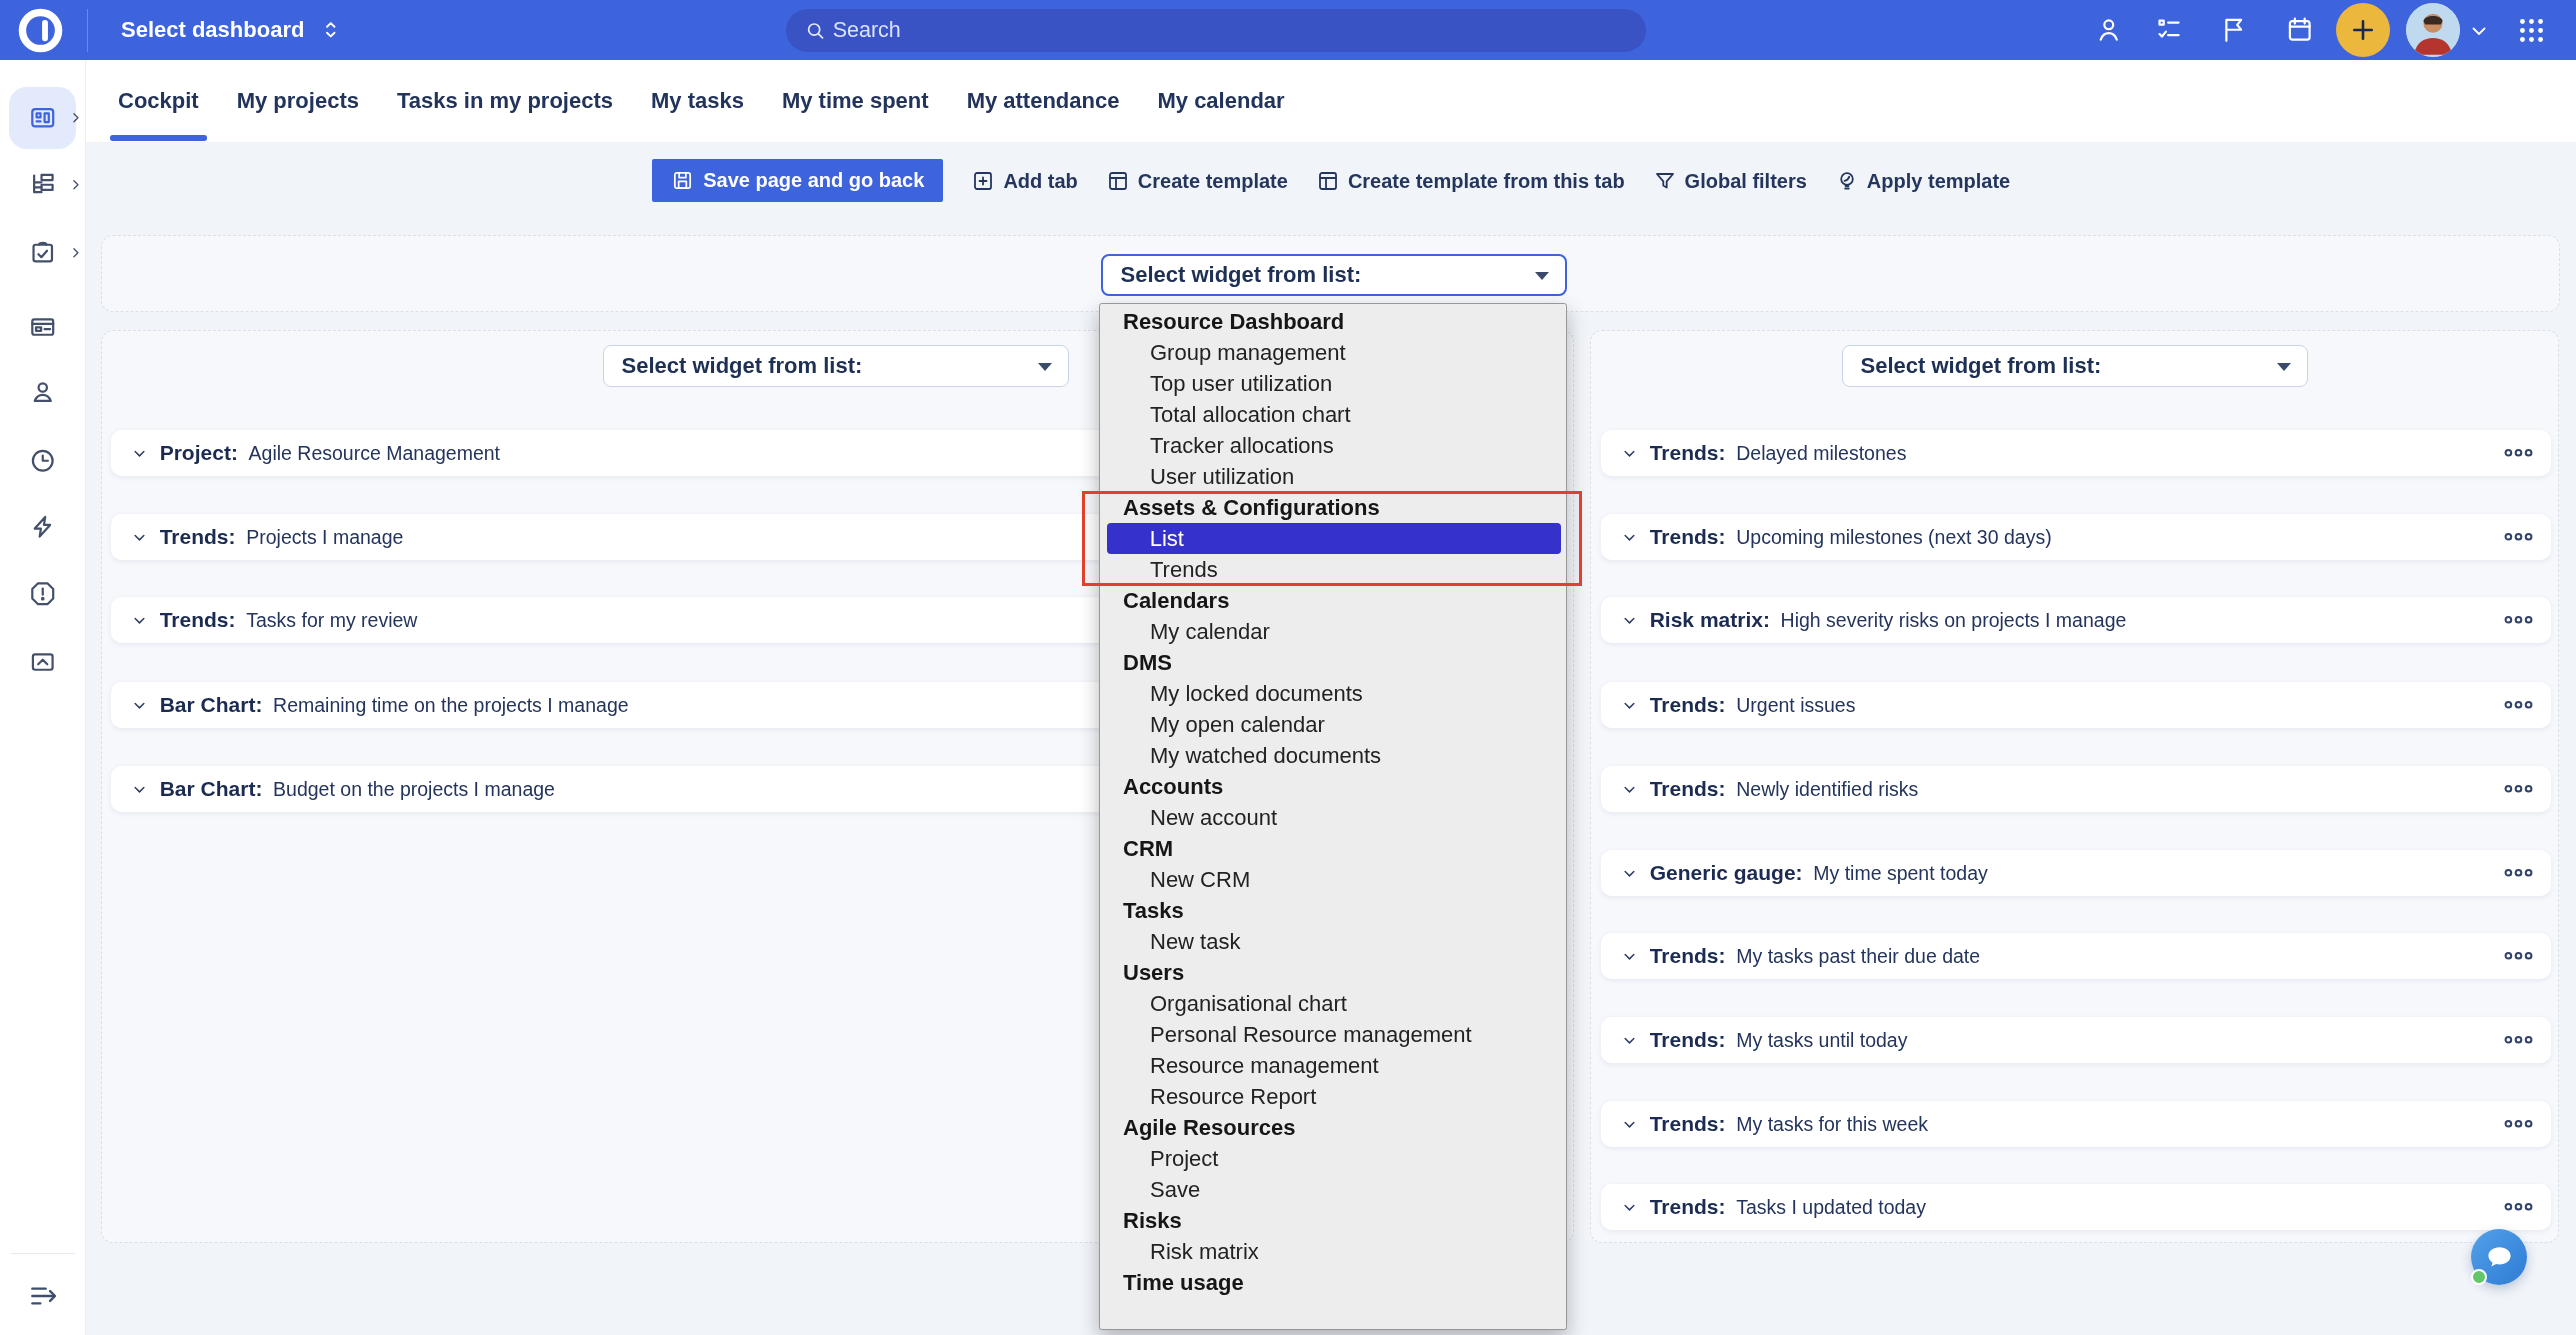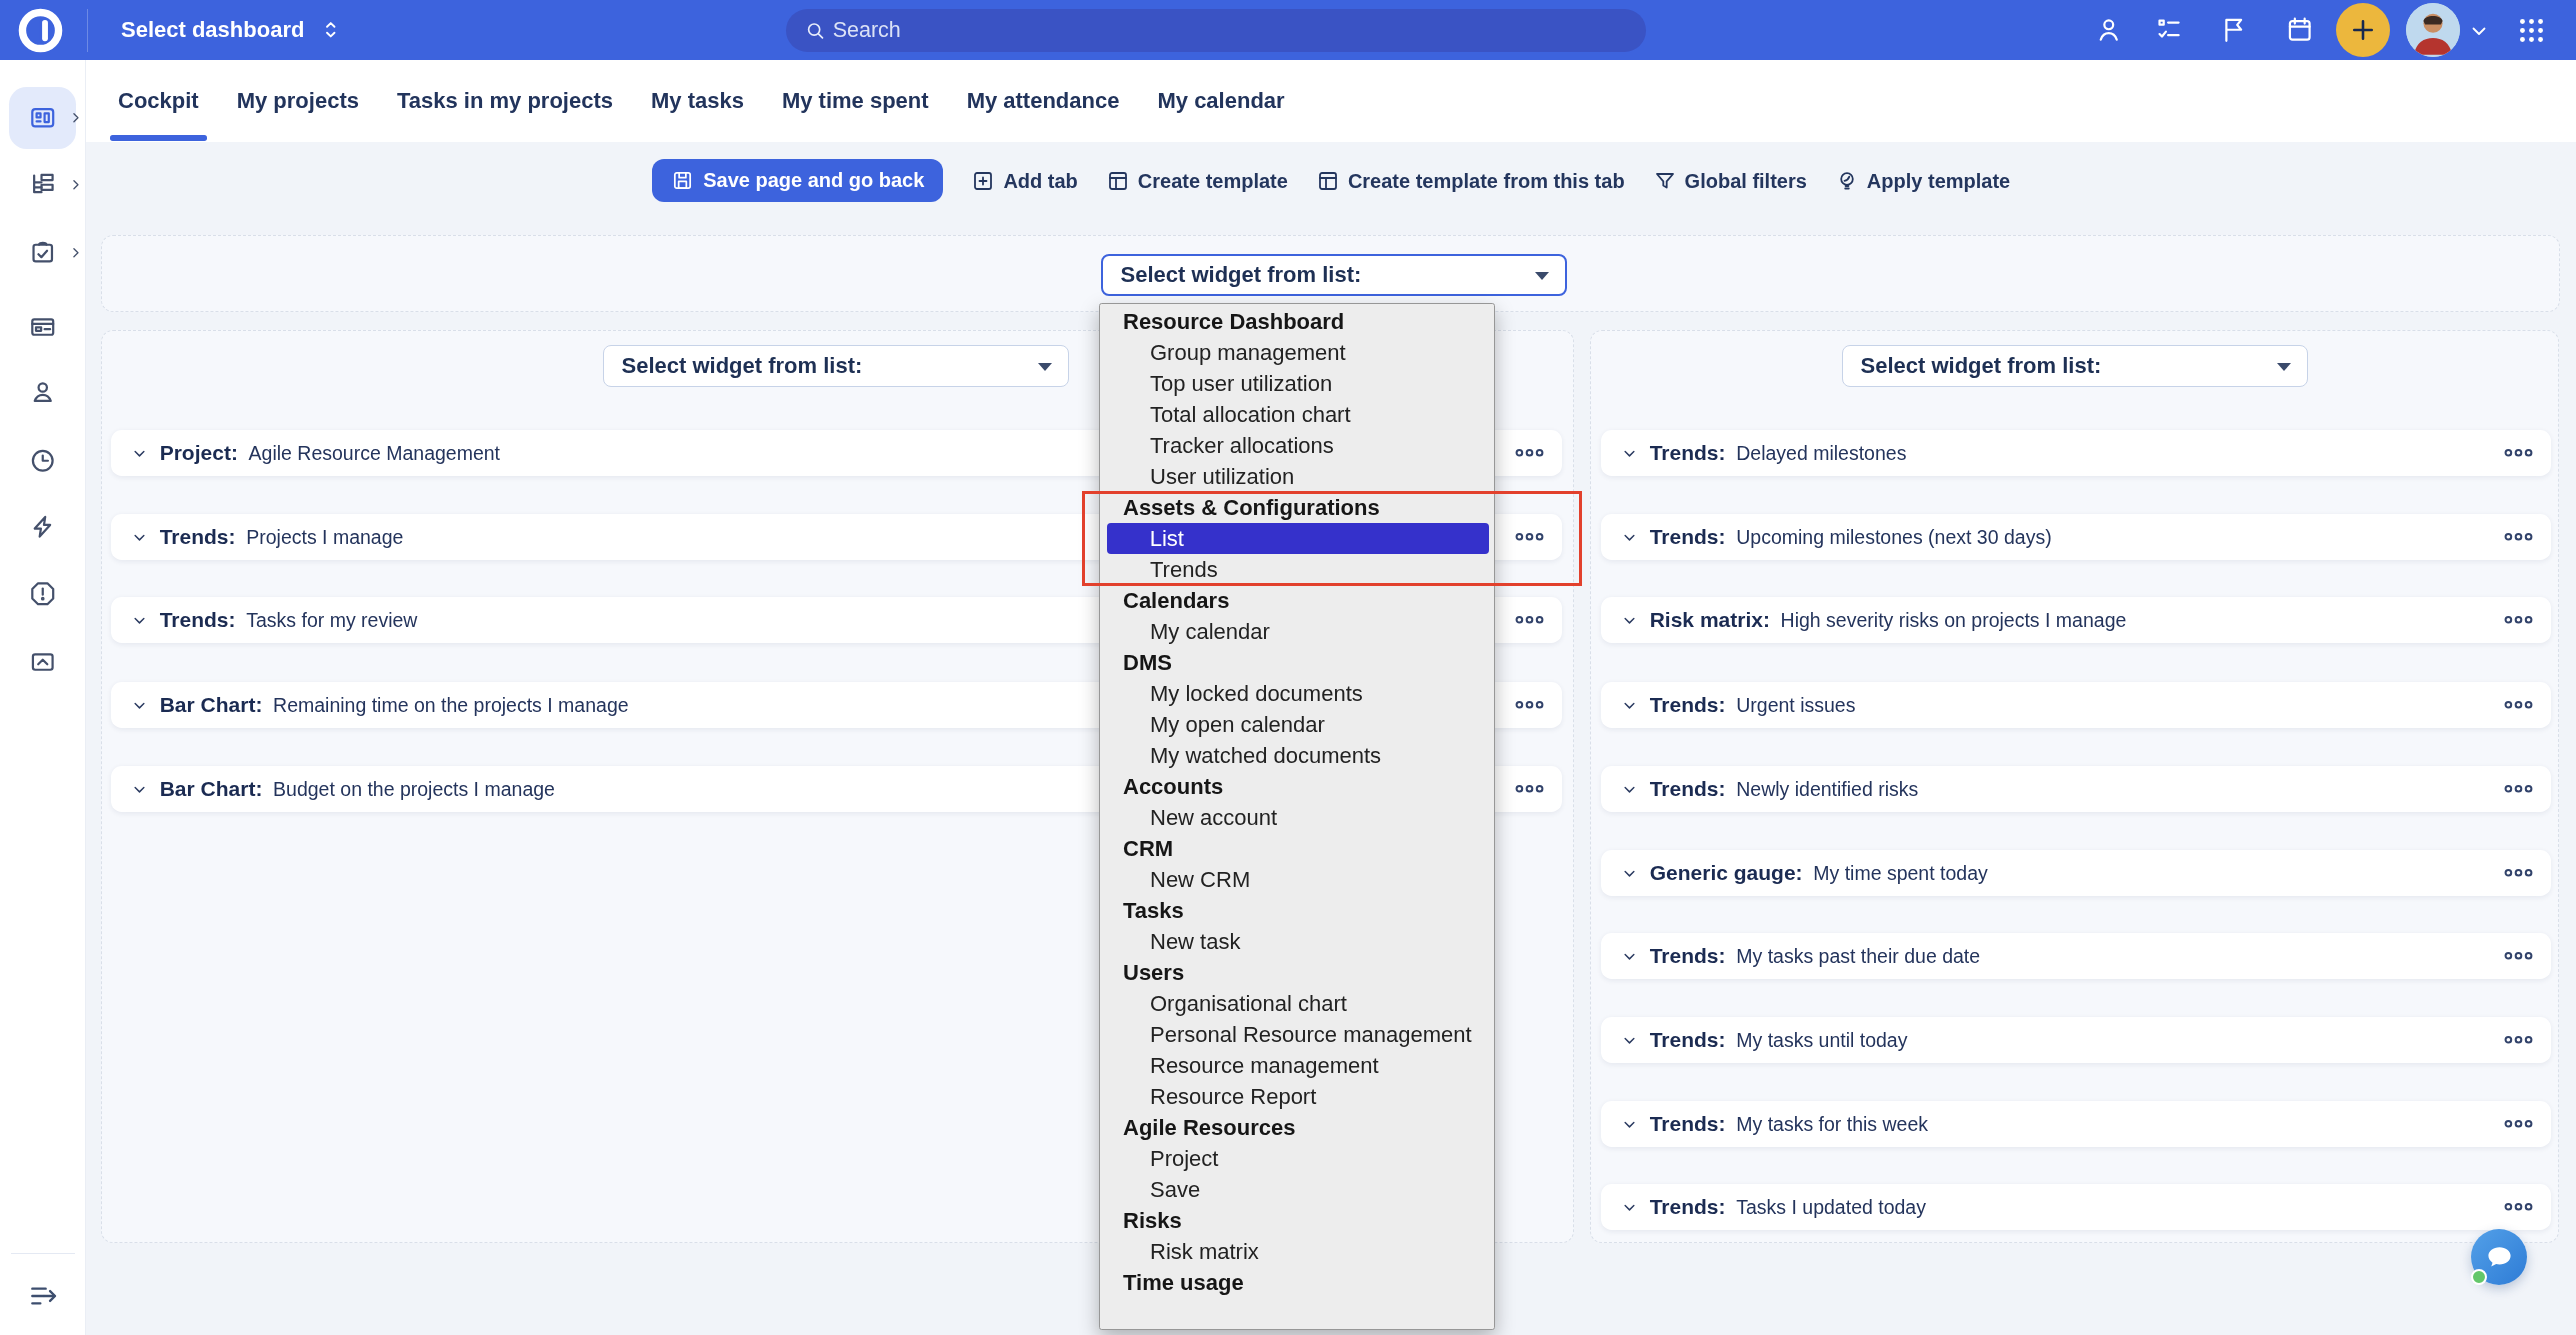--- a/index.html
+++ b/index.html
@@ -40,21 +40,21 @@
   .tabbar{position:absolute;left:86px;top:60px;width:2490px;height:82px;background:#fff;z-index:60}
   .tabs{display:flex;align-items:center;height:82px;padding-left:32px;gap:38px}
   .tab{position:relative;font-size:22px;font-weight:600;color:var(--navy);line-height:82px;height:82px;cursor:pointer;white-space:nowrap}
   .tab.active::after{content:"";position:absolute;left:-8px;right:-8px;bottom:1.3px;height:5.4px;border-radius:2.7px;background:var(--accent)}
 
   
   .content{position:absolute;left:86px;top:142px;width:2490px;height:1193px;background:var(--page-bg)}
 
   
   .toolbar{position:absolute;left:86px;top:159px;width:2490px;height:43px;display:flex;justify-content:center;align-items:center;gap:28px;z-index:20}
-  .save-btn{height:43px;border-radius:12px;background:var(--accent);color:#fff;display:flex;align-items:center;gap:9.4px;padding:0 19px;font-size:20px;font-weight:700;cursor:pointer;border:none;font-family:inherit}
+  .save-btn{height:43px;border-radius:2px;background:var(--accent);color:#fff;display:flex;align-items:center;gap:9.4px;padding:0 19px;font-size:20px;font-weight:700;cursor:pointer;border:none;font-family:inherit}
   .save-btn .icon{width:23px;height:23px;color:#fff}
   .tool-item{display:flex;align-items:flex-end;gap:8px;font-size:20px;font-weight:700;color:#24365E;cursor:pointer;white-space:nowrap}
   .tool-item .icon{width:24px;height:24px;color:#24365E}
 
   
   .zone{position:absolute;border:1.3px dashed var(--dash);border-radius:12px;background:var(--zone-bg)}
   .zone-top{left:101px;top:235px;width:2459px;height:77px}
   .zone-left{left:101px;top:330px;width:1473px;height:913px}
   .zone-right{left:1590px;top:330px;width:969px;height:913px}
 
@@ -68,21 +68,21 @@
   
   .wrow{position:absolute;height:46px;background:#fff;border-radius:10.7px;box-shadow:0 1.3px 5.4px rgba(25,45,90,.07);display:flex;align-items:center;gap:10.7px;padding:0 19px;cursor:grab;z-index:5}
   .wrow .chev{width:19px;height:19px;color:#2A3A60;flex:none;cursor:pointer}
   .wrow .wtype{font-size:21px;font-weight:700;color:var(--navy-strong);white-space:nowrap}
   .wrow .wtitle{font-size:19.5px;font-weight:400;color:#24345C;white-space:nowrap}
   .wrow .dots{position:absolute;right:17.5px;top:50%;margin-top:-8.7px;width:31px;height:17.5px;color:#32436B;cursor:pointer}
   .wrow.lcol{left:111px;width:1451px}
   .wrow.rcol{left:1601px;width:950px}
 
   
-  .dd-panel{position:absolute;left:1099px;top:303px;width:396px;height:1027px;background:#EDEDED;border:0.7px solid #979797;border-radius:2.7px;box-shadow:0 8px 20px rgba(0,0,0,.28);z-index:50;padding-top:2px;overflow:hidden}
+  .dd-panel{position:absolute;left:1099px;top:303px;width:468px;height:1027px;background:#EDEDED;border:0.7px solid #979797;border-radius:2.7px;box-shadow:0 8px 20px rgba(0,0,0,.28);z-index:50;padding-top:2px;overflow:hidden}
   .dd-row{height:31px;line-height:31px;font-size:22px;color:#222;white-space:nowrap;cursor:pointer}
   .dd-row.group{padding-left:23px;font-weight:700;color:#161616;cursor:default}
   .dd-row.item{padding-left:50px}
   .dd-row.item.hl{margin:0 5.4px 0 6.7px;padding-left:43px;border-radius:4px;background:#3531CB;color:#fff}
 
   .annotation{position:absolute;left:1082px;top:491px;width:500px;height:95px;border:3.4px solid #E2402C;z-index:55;pointer-events:none}
 
   
   .chat-btn{position:absolute;left:2471px;top:1229px;width:56px;height:56px;border-radius:50%;background:linear-gradient(135deg,#53A0E8,#2E7CD6);z-index:70;cursor:pointer;display:flex;align-items:center;justify-content:center;box-shadow:0 4px 10.7px rgba(20,60,120,.25)}
   .chat-btn .icon{width:31px;height:31px}

